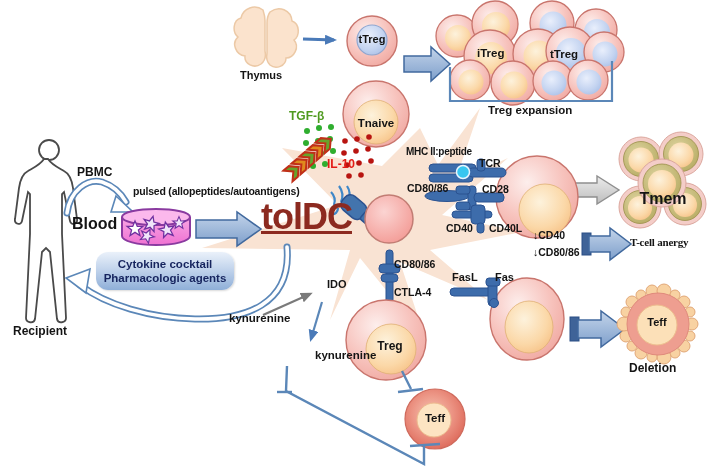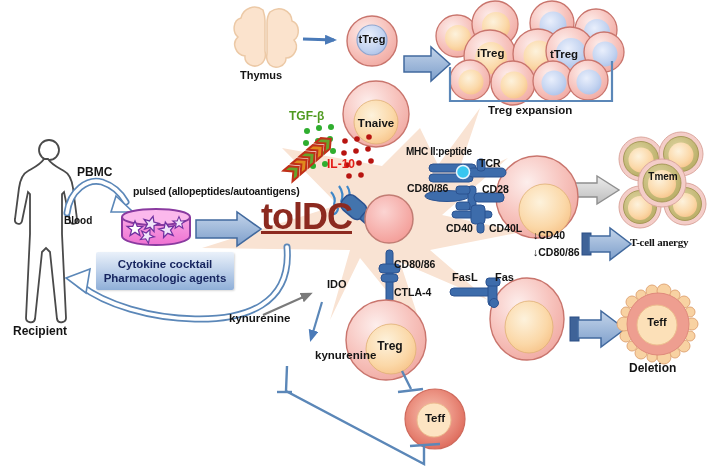--- a/index.html
+++ b/index.html
@@ -3,21 +3,21 @@
 <meta charset="utf-8">
 <style>
   html,body{margin:0;padding:0;background:#fff;}
   .stage{position:relative;width:708px;height:472px;background:#ffffff;overflow:hidden;
          font-family:"Liberation Sans",sans-serif;}
   .stage svg{position:absolute;left:0;top:0;z-index:1;}
   .lbl{position:absolute;z-index:3;font-weight:bold;color:#141414;white-space:nowrap;line-height:1.05;}
   .ctr{transform:translateX(-50%);}
   .cytobox{position:absolute;z-index:3;left:96px;top:252px;width:138px;height:38px;
            background:linear-gradient(180deg,#eaf1fa 0%,#c2d4ec 45%,#8fafd8 100%);
-           border-radius:2px;display:flex;flex-direction:column;align-items:center;justify-content:center;
+           border-radius:12px;display:flex;flex-direction:column;align-items:center;justify-content:center;
            box-shadow:1px 1px 2px rgba(0,0,0,.15);}
   .cytobox span{font-weight:bold;font-size:11.5px;color:#16245e;line-height:1.25;}
 </style>
 </head>
 <body>
 
 <div class="stage">
 
 <svg width="708" height="472" viewBox="0 0 708 472">
   <defs>
@@ -350,35 +350,35 @@
 <div class="lbl ctr" style="left:372px;top:34px;font-size:11px;">tTreg</div>
 <div class="lbl" style="left:477px;top:47px;font-size:11.5px;">iTreg</div>
 <div class="lbl" style="left:550px;top:48px;font-size:11.5px;">tTreg</div>
 <div class="lbl" style="left:488px;top:104px;font-size:11.5px;">Treg expansion</div>
 <div class="lbl ctr" style="left:376px;top:117px;font-size:11.5px;">Tnaive</div>
 <div class="lbl" style="left:289px;top:110px;font-size:12px;color:#4f9a1f;">TGF-β</div>
 <div class="lbl" style="left:327px;top:158px;font-size:12px;color:#e31b15;">IL-10</div>
 <div class="lbl" style="left:261px;top:198px;font-size:36px;color:#8c2a20;letter-spacing:-1px;text-decoration:underline;">tolDC</div>
 <div class="lbl" style="left:133px;top:186px;font-size:10.5px;letter-spacing:-0.2px;">pulsed (allopeptides/autoantigens)</div>
 <div class="lbl" style="left:77px;top:166px;font-size:12px;">PBMC</div>
-<div class="lbl" style="left:64px;top:216px;font-size:10px;">Blood</div>
+<div class="lbl" style="left:64px;top:216px;font-size:16px;padding-left:8px;">Blood</div>
 <div class="lbl" style="left:13px;top:325px;font-size:12px;">Recipient</div>
 
 <div class="cytobox">
   <span>Cytokine cocktail</span>
   <span>Pharmacologic agents</span>
 </div>
 
 <div class="lbl" style="left:406px;top:147px;font-size:10px;letter-spacing:-0.3px;">MHC II:peptide</div>
 <div class="lbl" style="left:479px;top:158px;font-size:10.5px;">TCR</div>
 <div class="lbl" style="left:407px;top:183px;font-size:10.5px;">CD80/86</div>
 <div class="lbl" style="left:482px;top:184px;font-size:10.5px;">CD28</div>
 <div class="lbl" style="left:446px;top:223px;font-size:10.5px;">CD40</div>
 <div class="lbl" style="left:489px;top:223px;font-size:10.5px;">CD40L</div>
-<div class="lbl ctr" style="left:663px;top:172px;font-size:10px;">Tmem</div>
+<div class="lbl ctr" style="left:663px;top:191px;font-size:16px;">Tmem</div>
 <div class="lbl" style="left:533px;top:230px;font-size:10.5px;">↓CD40</div>
 <div class="lbl" style="left:533px;top:247px;font-size:10.5px;">↓CD80/86</div>
 <div class="lbl" style="left:630px;top:237px;font-size:11px;letter-spacing:-0.2px;font-family:Liberation Serif, serif;">T-cell anergy</div>
 <div class="lbl" style="left:315px;top:279px;font-size:11px;margin-left:12px;">IDO</div>
 <div class="lbl" style="left:229px;top:312px;font-size:11.5px;">kynurenine</div>
 <div class="lbl" style="left:271px;top:349px;font-size:11.5px;padding-left:44px;">kynurenine</div>
 <div class="lbl" style="left:394px;top:259px;font-size:10.5px;">CD80/86</div>
 <div class="lbl" style="left:394px;top:287px;font-size:10.5px;">CTLA-4</div>
 <div class="lbl ctr" style="left:390px;top:340px;font-size:12px;">Treg</div>
 <div class="lbl" style="left:452px;top:272px;font-size:11px;">FasL</div>

